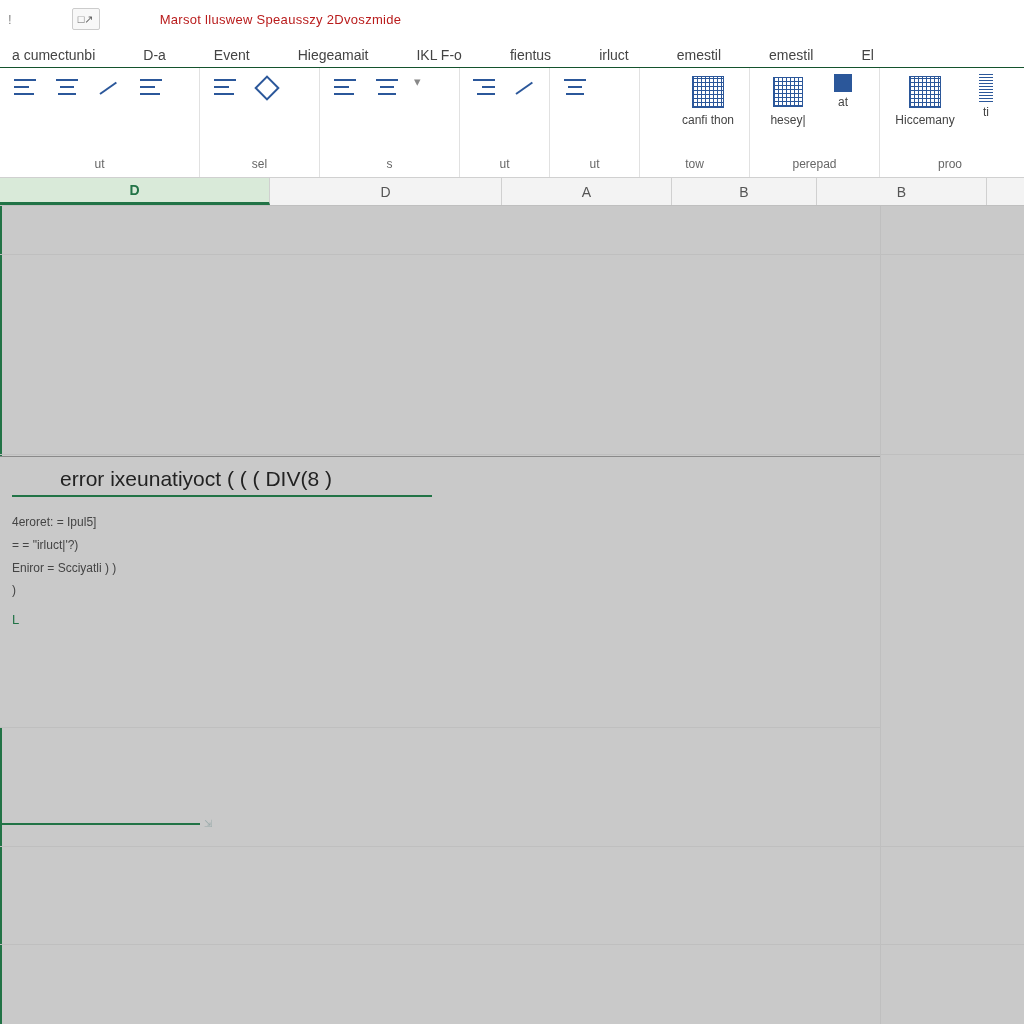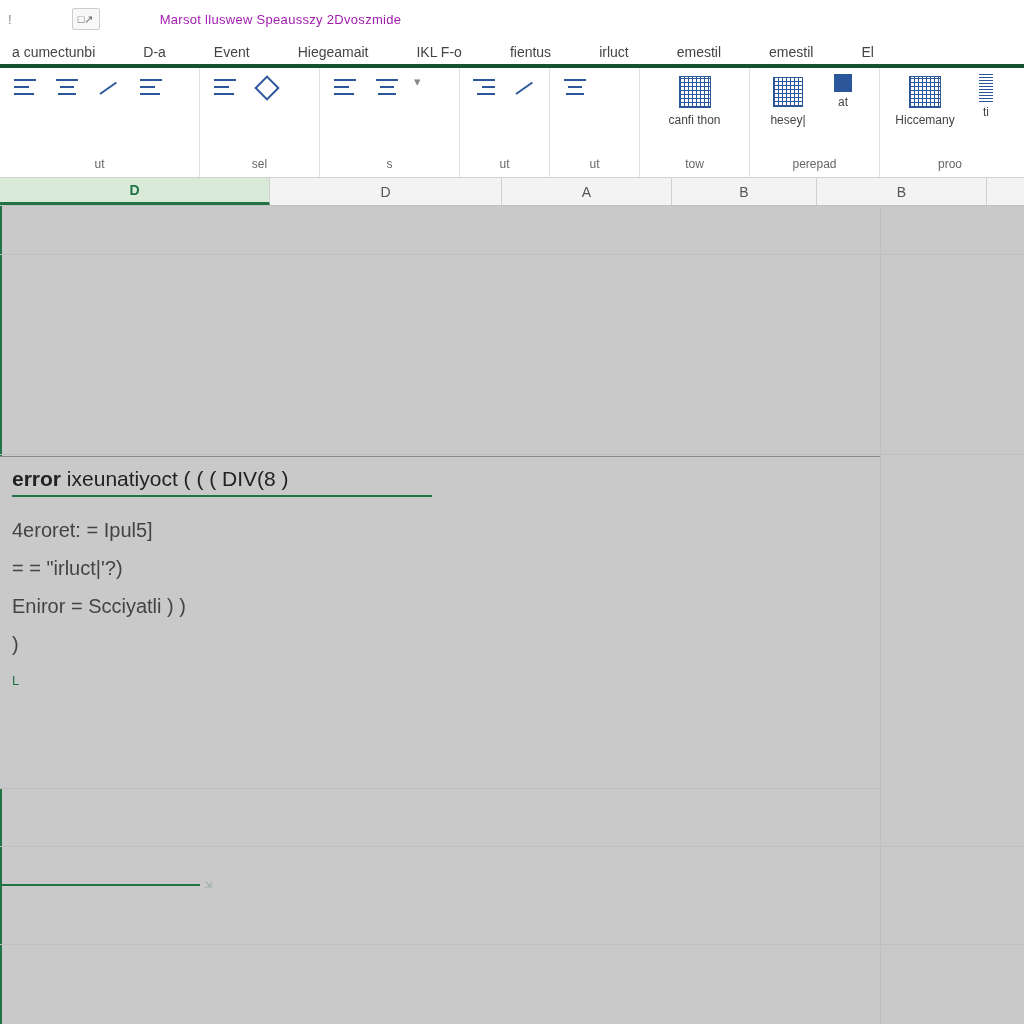--- a/index.html
+++ b/index.html
@@ -27,30 +27,30 @@
     gap: 6px;
   }
   .qat-btn {
     width: 28px; height: 22px;
     border: 1px solid #ccc;
     border-radius: 2px;
     background: #f8f8f8;
     display:flex; align-items:center; justify-content:center;
     font-size:11px; color:#666;
   }
-  .titlebar .doc-title { color: #a21caf; letter-spacing: 0.3px; text-align: right; }
+  .titlebar .doc-title { color: #b91c1c; letter-spacing: 0.3px; text-align: right; }
   .ribbon-tabs {
     height: 30px;
     display: flex;
     align-items: flex-end;
     gap: 36px;
     padding: 0 6px;
     font-size: 14px;
     color: #444;
-    border-bottom: 4px solid #14532d;
+    border-bottom: 1px solid #14532d;
   }
   .ribbon-tabs .tab { padding: 4px 6px; cursor: default; white-space: nowrap; }
   .ribbon {
     height: 110px;
     border-bottom: 1px solid #d0d0d0;
     display: flex;
   }
   .ribbon-group {
     border-right: 1px solid #e1e1e1;
     display: flex;
@@ -166,26 +166,26 @@
     padding:10px 12px 100px 12px;
     border-top:1px solid #8a8a8a;
     border-bottom:1px solid #bfbfbf;
     background:#c9c9c9;
   }
   .error-panel .title {
     font-size:21px;
     color:#222;
     margin-bottom:4px;
   }
-  .error-panel .title .bold { font-weight:700; }
+  .error-panel .title .bold { font-weight:400;margin-left:48px; }
   .error-panel .underline {
     height:2px; background:#217346; width:420px; margin-bottom:14px;
   }
   .error-panel .body {
-    font-size:20px; color:#444; line-height:1.9;
+    font-size:12px; color:#444; line-height:1.9;
     font-family: "Segoe UI", sans-serif;
   }
   .error-panel .cursor-mark {
     color:#217346; font-size:13px; margin-top:10px;
   }
   .bottom-green {
     height:2px; background:#217346; width:200px;
     position:absolute; left:0; bottom:-98px;
   }
   .tiny-handle {
@@ -309,21 +309,21 @@
             <span></span>
             <span></span>
             <span></span>
           </div>
         </div>
     </div>
     <div class="group-label">ut</div>
   </div>
 
   <div class="ribbon-group" style="width:110px">
-    <div class="controls" style="justify-content:center">
+    <div class="controls" style="justify-content:flex-end">
       <div class="large-btn">
         <div class="large-icon">
             <div class="hatched"></div>
           </div>
         <span>canfi thon</span>
       </div>
     </div>
     <div class="group-label">tow</div>
   </div>
 

